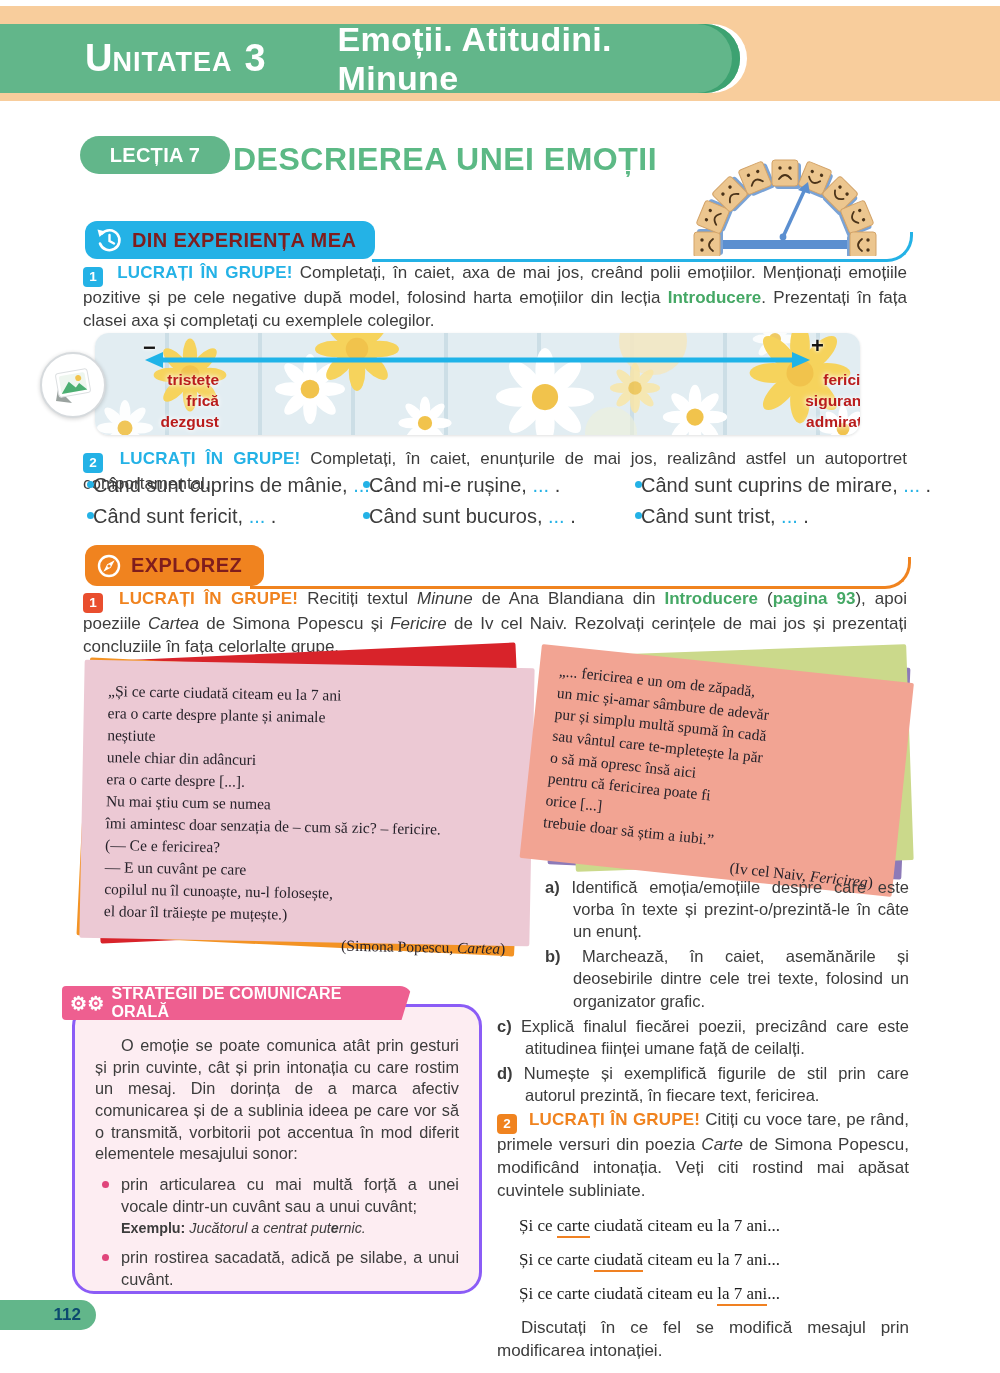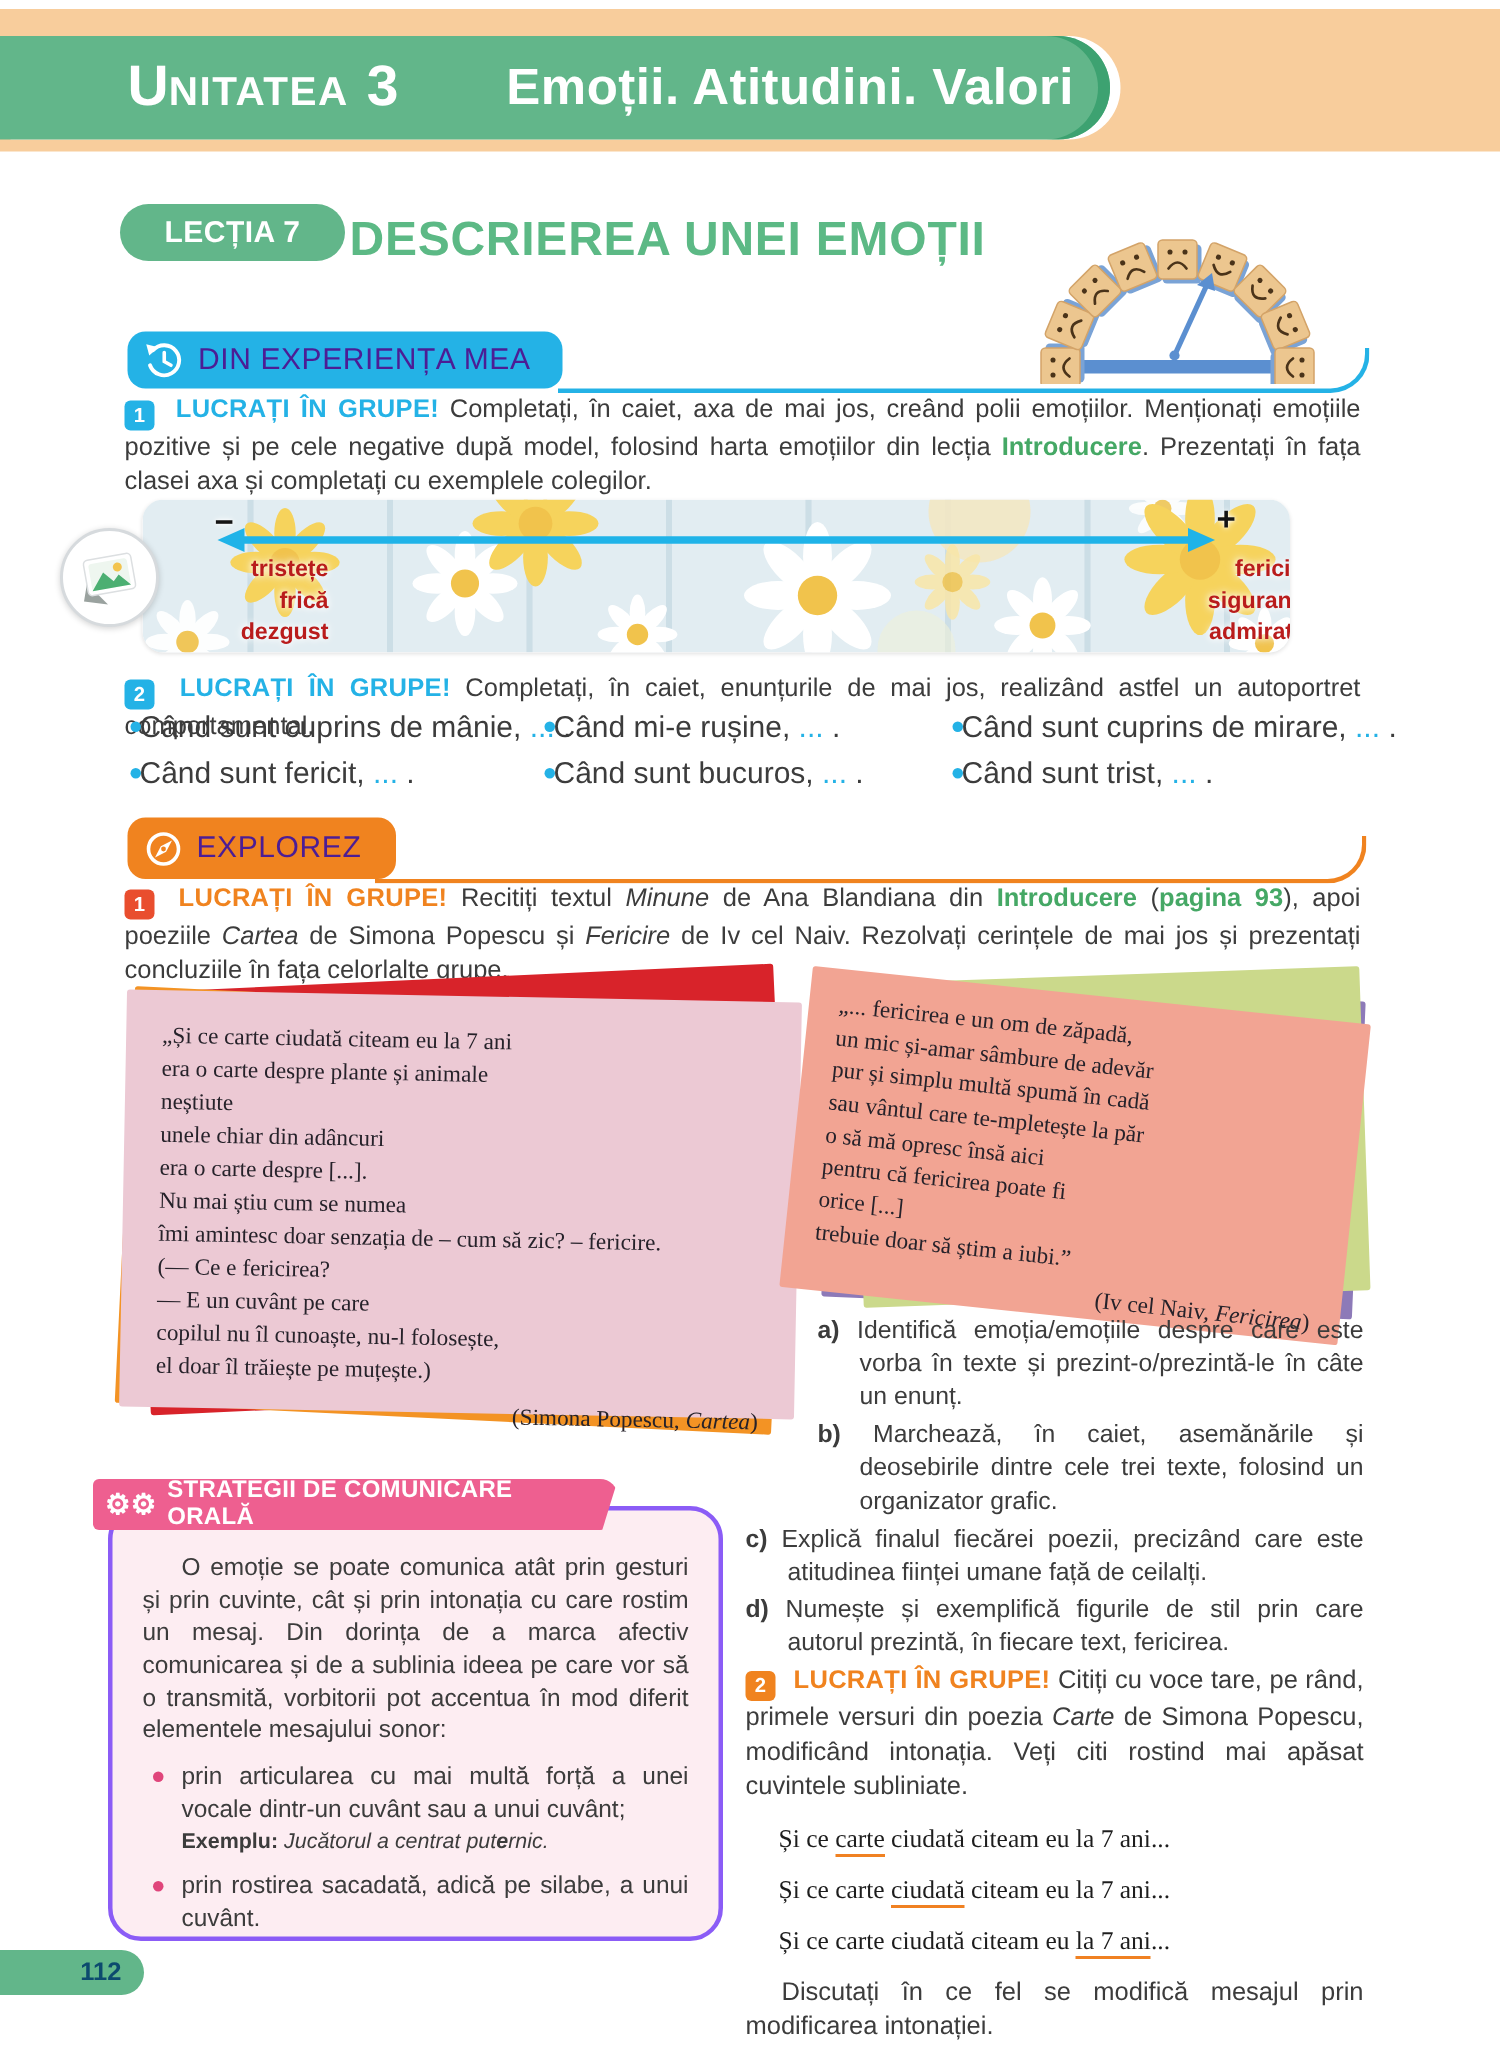--- a/index.html
+++ b/index.html
@@ -20,21 +20,21 @@
   .lesson-pill{position:absolute;left:80px;top:136px;width:150px;height:38px;background:#62b68a;
       border-radius:19px;color:#fff;font-weight:bold;font-size:20px;
       display:flex;align-items:center;justify-content:center;letter-spacing:.3px;}
   .lesson-title{position:absolute;left:233px;top:141px;font-size:32px;font-weight:bold;
       color:#5cb985;letter-spacing:.5px;}
 
   
   .meter{position:absolute;left:680px;top:148px;}
 
   
-  .sec-header{position:absolute;height:38px;border-radius:12px;color:#4c1d95;font-weight:normal;
+  .sec-header{position:absolute;height:38px;border-radius:12px;color:#7f1d1d;font-weight:bold;
       font-size:20px;display:flex;align-items:center;gap:9px;padding:0 16px 0 11px;letter-spacing:.4px;}
   #hdr-exp{left:85px;top:221px;width:263px;background:#24b2e6;}
   #hdr-explorez{left:85px;top:545px;width:152px;height:41px;background:#f0831f;}
   .bracket{position:absolute;border-bottom:3px solid;border-right:3px solid;border-bottom-right-radius:26px;}
   #br1{left:372px;top:232px;width:538px;height:27px;border-color:#24b2e6;}
   #br2{left:250px;top:557px;width:658px;height:29px;border-color:#f0831f;}
 
   
   .para{position:absolute;font-size:17px;line-height:1.34;text-align:justify;margin:0;color:#3c3c3c;}
   #ex1a{left:83px;top:262px;width:824px;}
@@ -129,21 +129,21 @@
 
 <div id="page">
 
   <div class="peach-band"></div>
   <div class="green-band">
     <span class="unit-label">
       <span class="u-cap">U</span>
         <span class="u-small">NITATEA</span>
       <span class="u-num">3</span>
     </span>
-    <span class="unit-title">Emoții. Atitudini. Valori</span>
+    <span class="unit-title">Emoții. Atitudini. Minune</span>
   </div>
 
   <div class="lesson-pill">LECȚIA 7</div>
   <div class="lesson-title">DESCRIEREA UNEI EMOȚII</div>
 
   <svg class="meter" width="212" height="108" viewBox="0 0 212 108">
     <rect x="36" y="92" width="140" height="9" rx="4" fill="#5b8fd0"></rect>
     <g>
       <g transform="translate(27,97) rotate(-90)">
           <rect x="-10" y="-10" width="26" height="26" rx="3" fill="#7aa3d6"></rect>

